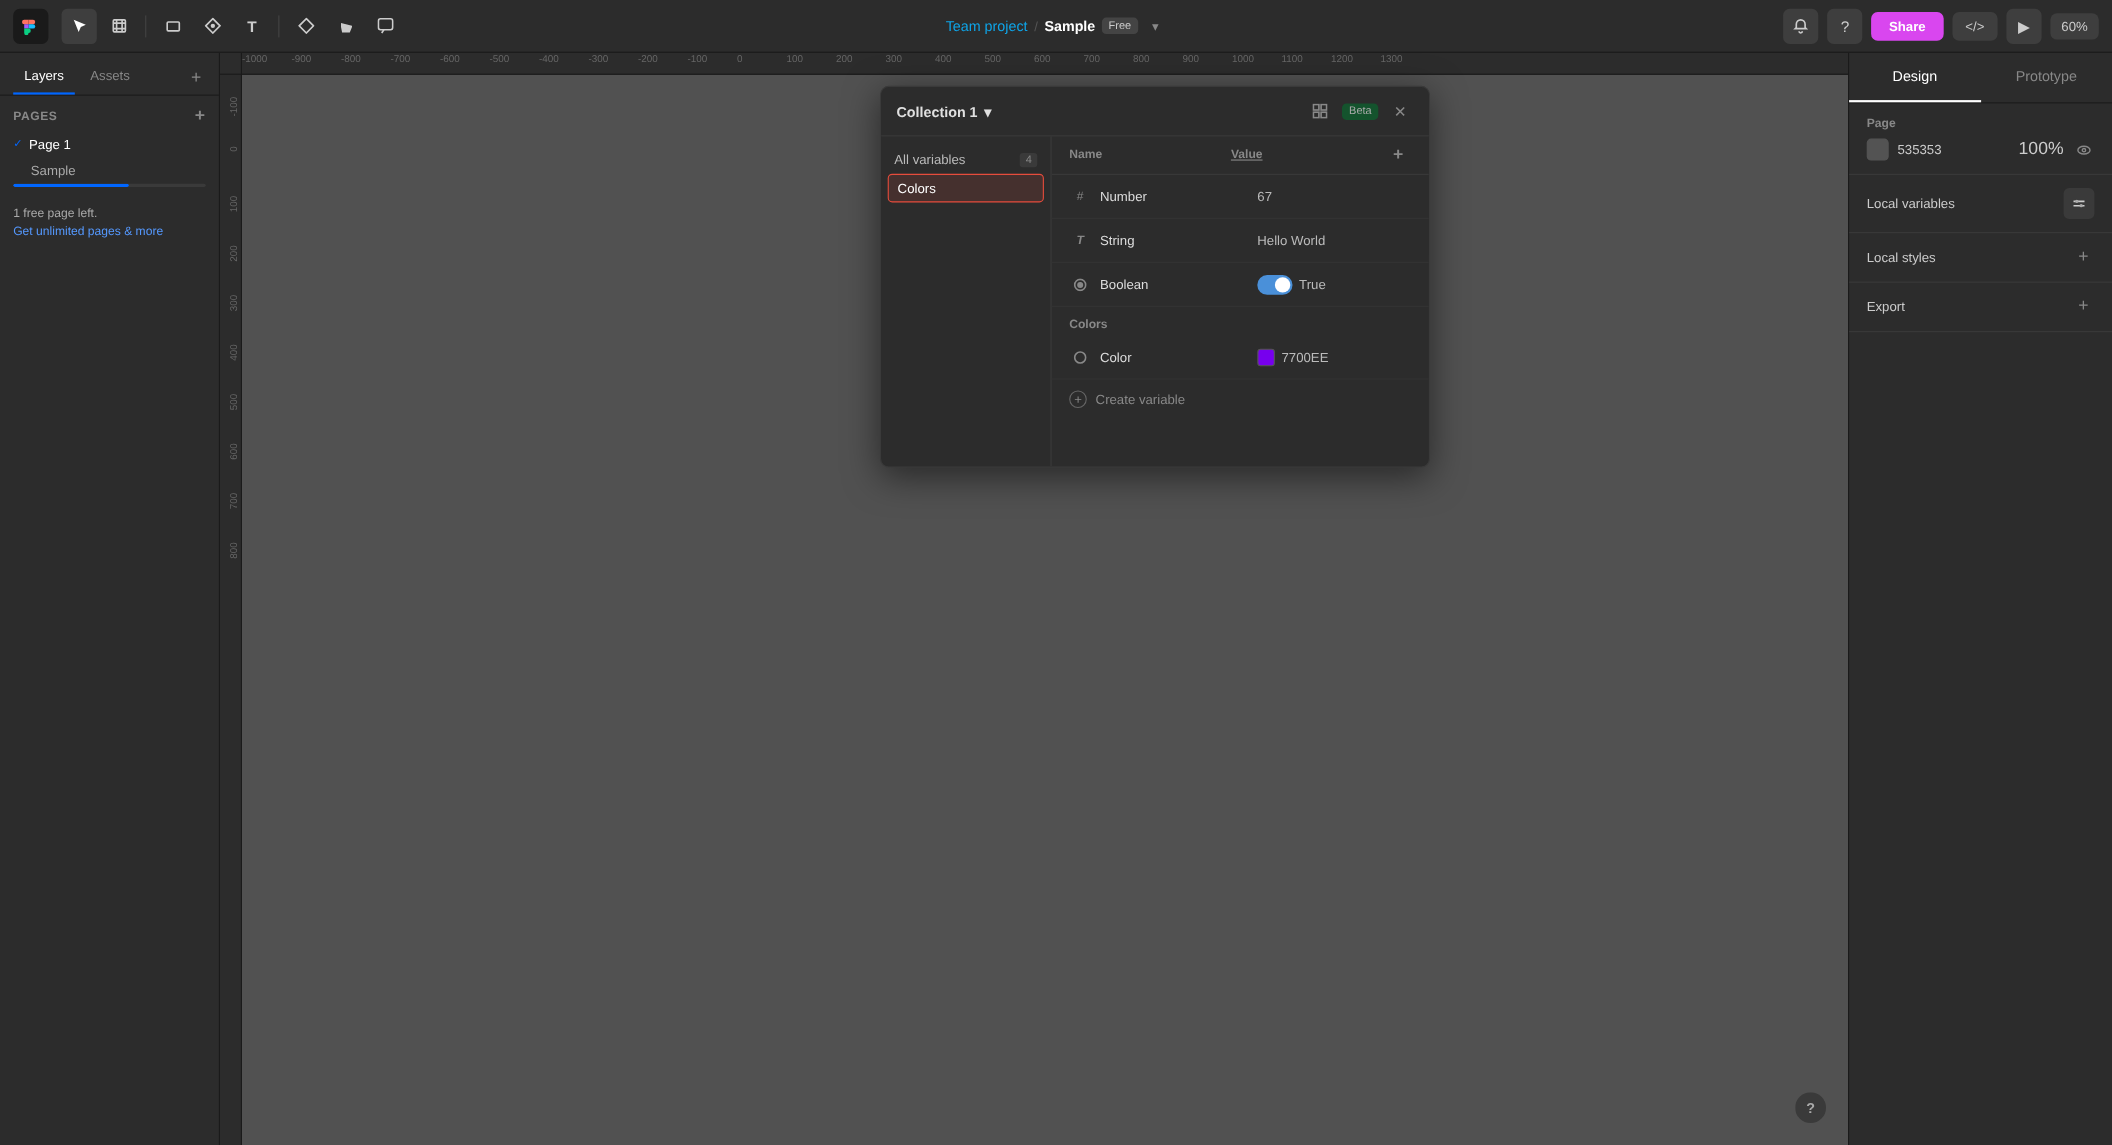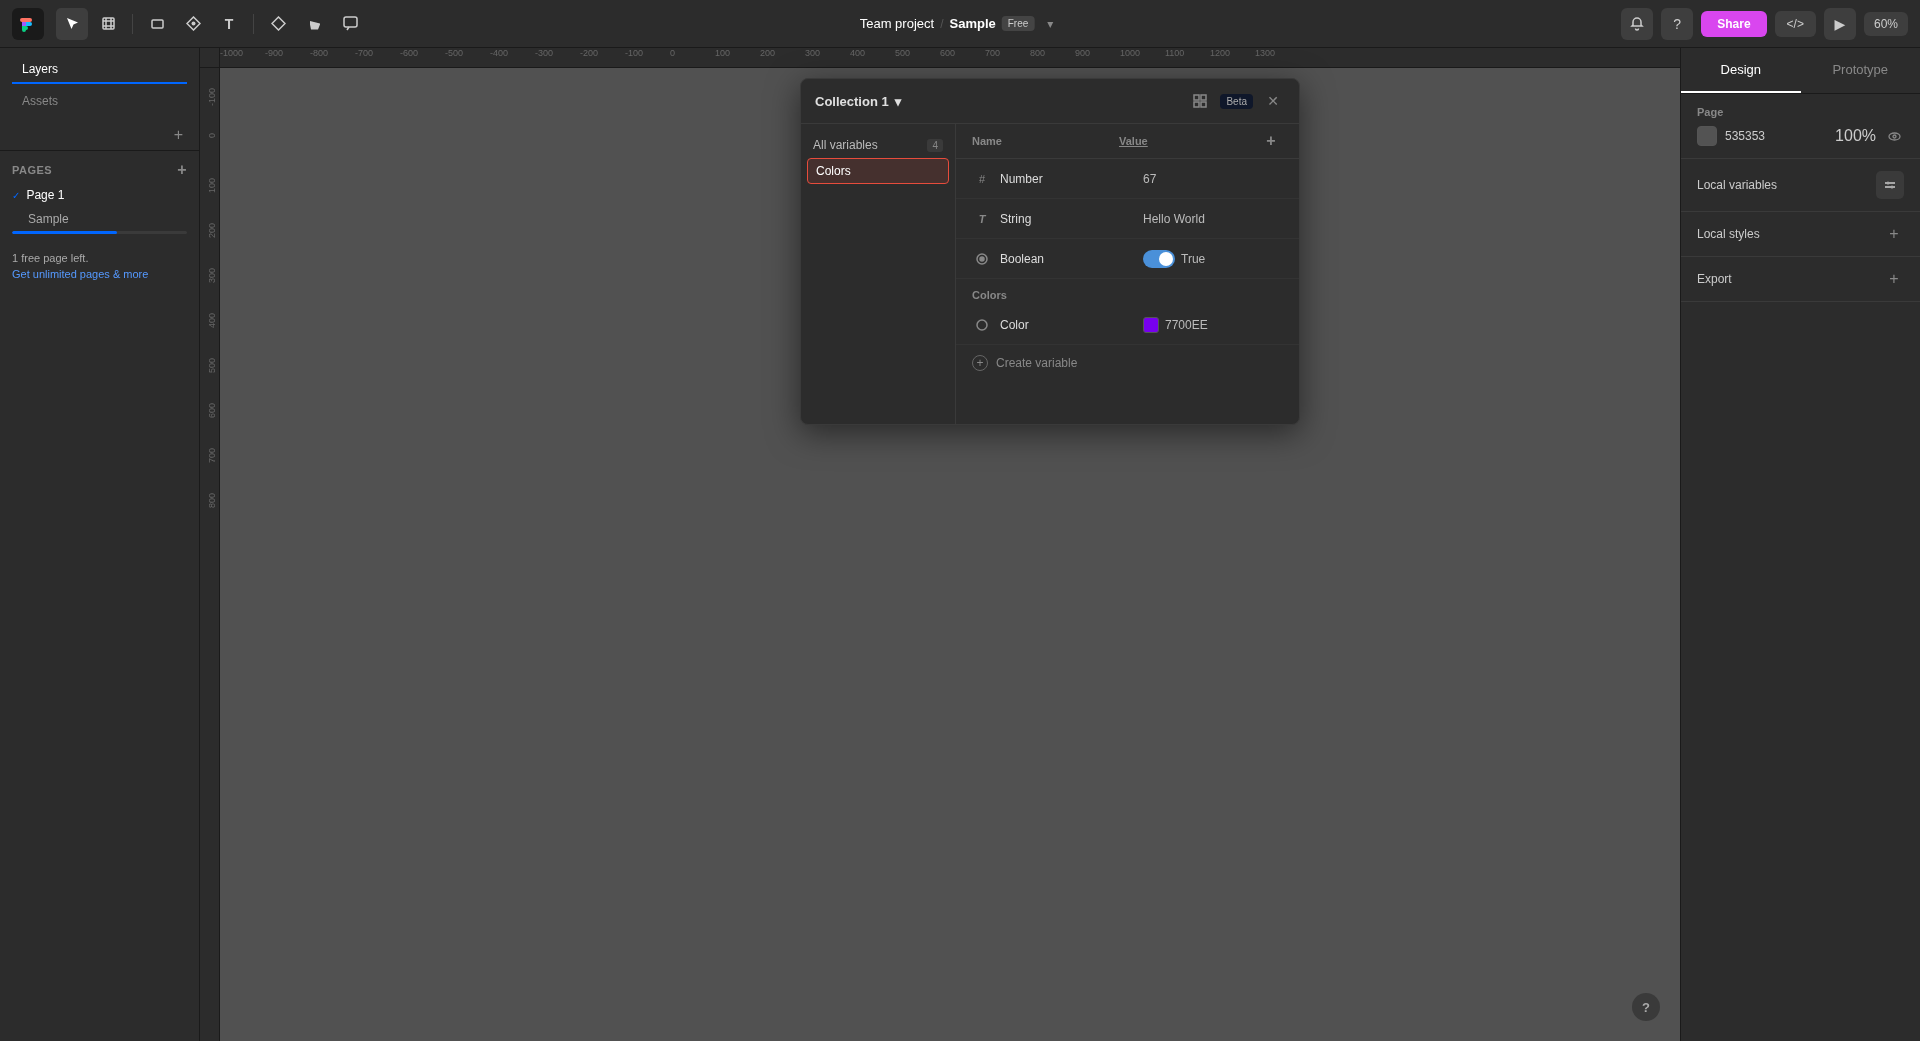--- a/index.html
+++ b/index.html
@@ -42,21 +42,21 @@
     .toolbar-separator { width: 1px; height: 20px; background: #444; margin: 0 4px; }
     .toolbar-center {
       position: absolute;
       left: 50%;
       transform: translateX(-50%);
       display: flex;
       align-items: center;
       gap: 6px;
     }
     .toolbar-project-name {
-      color: #ffffff;
+      color: #0ea5e9;
       font-size: 13px;
     }
     .toolbar-slash { color: #555; }
     .toolbar-file-name {
       color: #fff;
       font-size: 13px;
       font-weight: 600;
     }
     .toolbar-badge {
       background: #444;
@@ -126,21 +126,20 @@
       background: #2c2c2c;
       border-right: 1px solid #1a1a1a;
       display: flex;
       flex-direction: column;
     }
     .left-tabs {
       display: flex;
       padding: 8px 12px 0;
       gap: 4px;
       border-bottom: 1px solid #1a1a1a;
-      flex-direction: column;
     }
     .left-tab {
       padding: 6px 10px;
       color: #888;
       cursor: pointer;
       font-size: 12px;
       border-bottom: 2px solid transparent;
     }
     .left-tab.active {
       color: #fff;
@@ -247,21 +246,21 @@
       font-size: 13px;
       font-weight: 600;
     }
     .modal-header-actions {
       margin-left: auto;
       display: flex;
       align-items: center;
       gap: 8px;
     }
     .beta-badge {
-      background: #0f172a;
+      background: #14532d;
       color: #aaa;
       font-size: 10px;
       padding: 2px 6px;
       border-radius: 4px;
     }
     .modal-icon-btn {
       width: 24px; height: 24px;
       display: flex; align-items: center; justify-content: center;
       cursor: pointer;
       color: #888;

